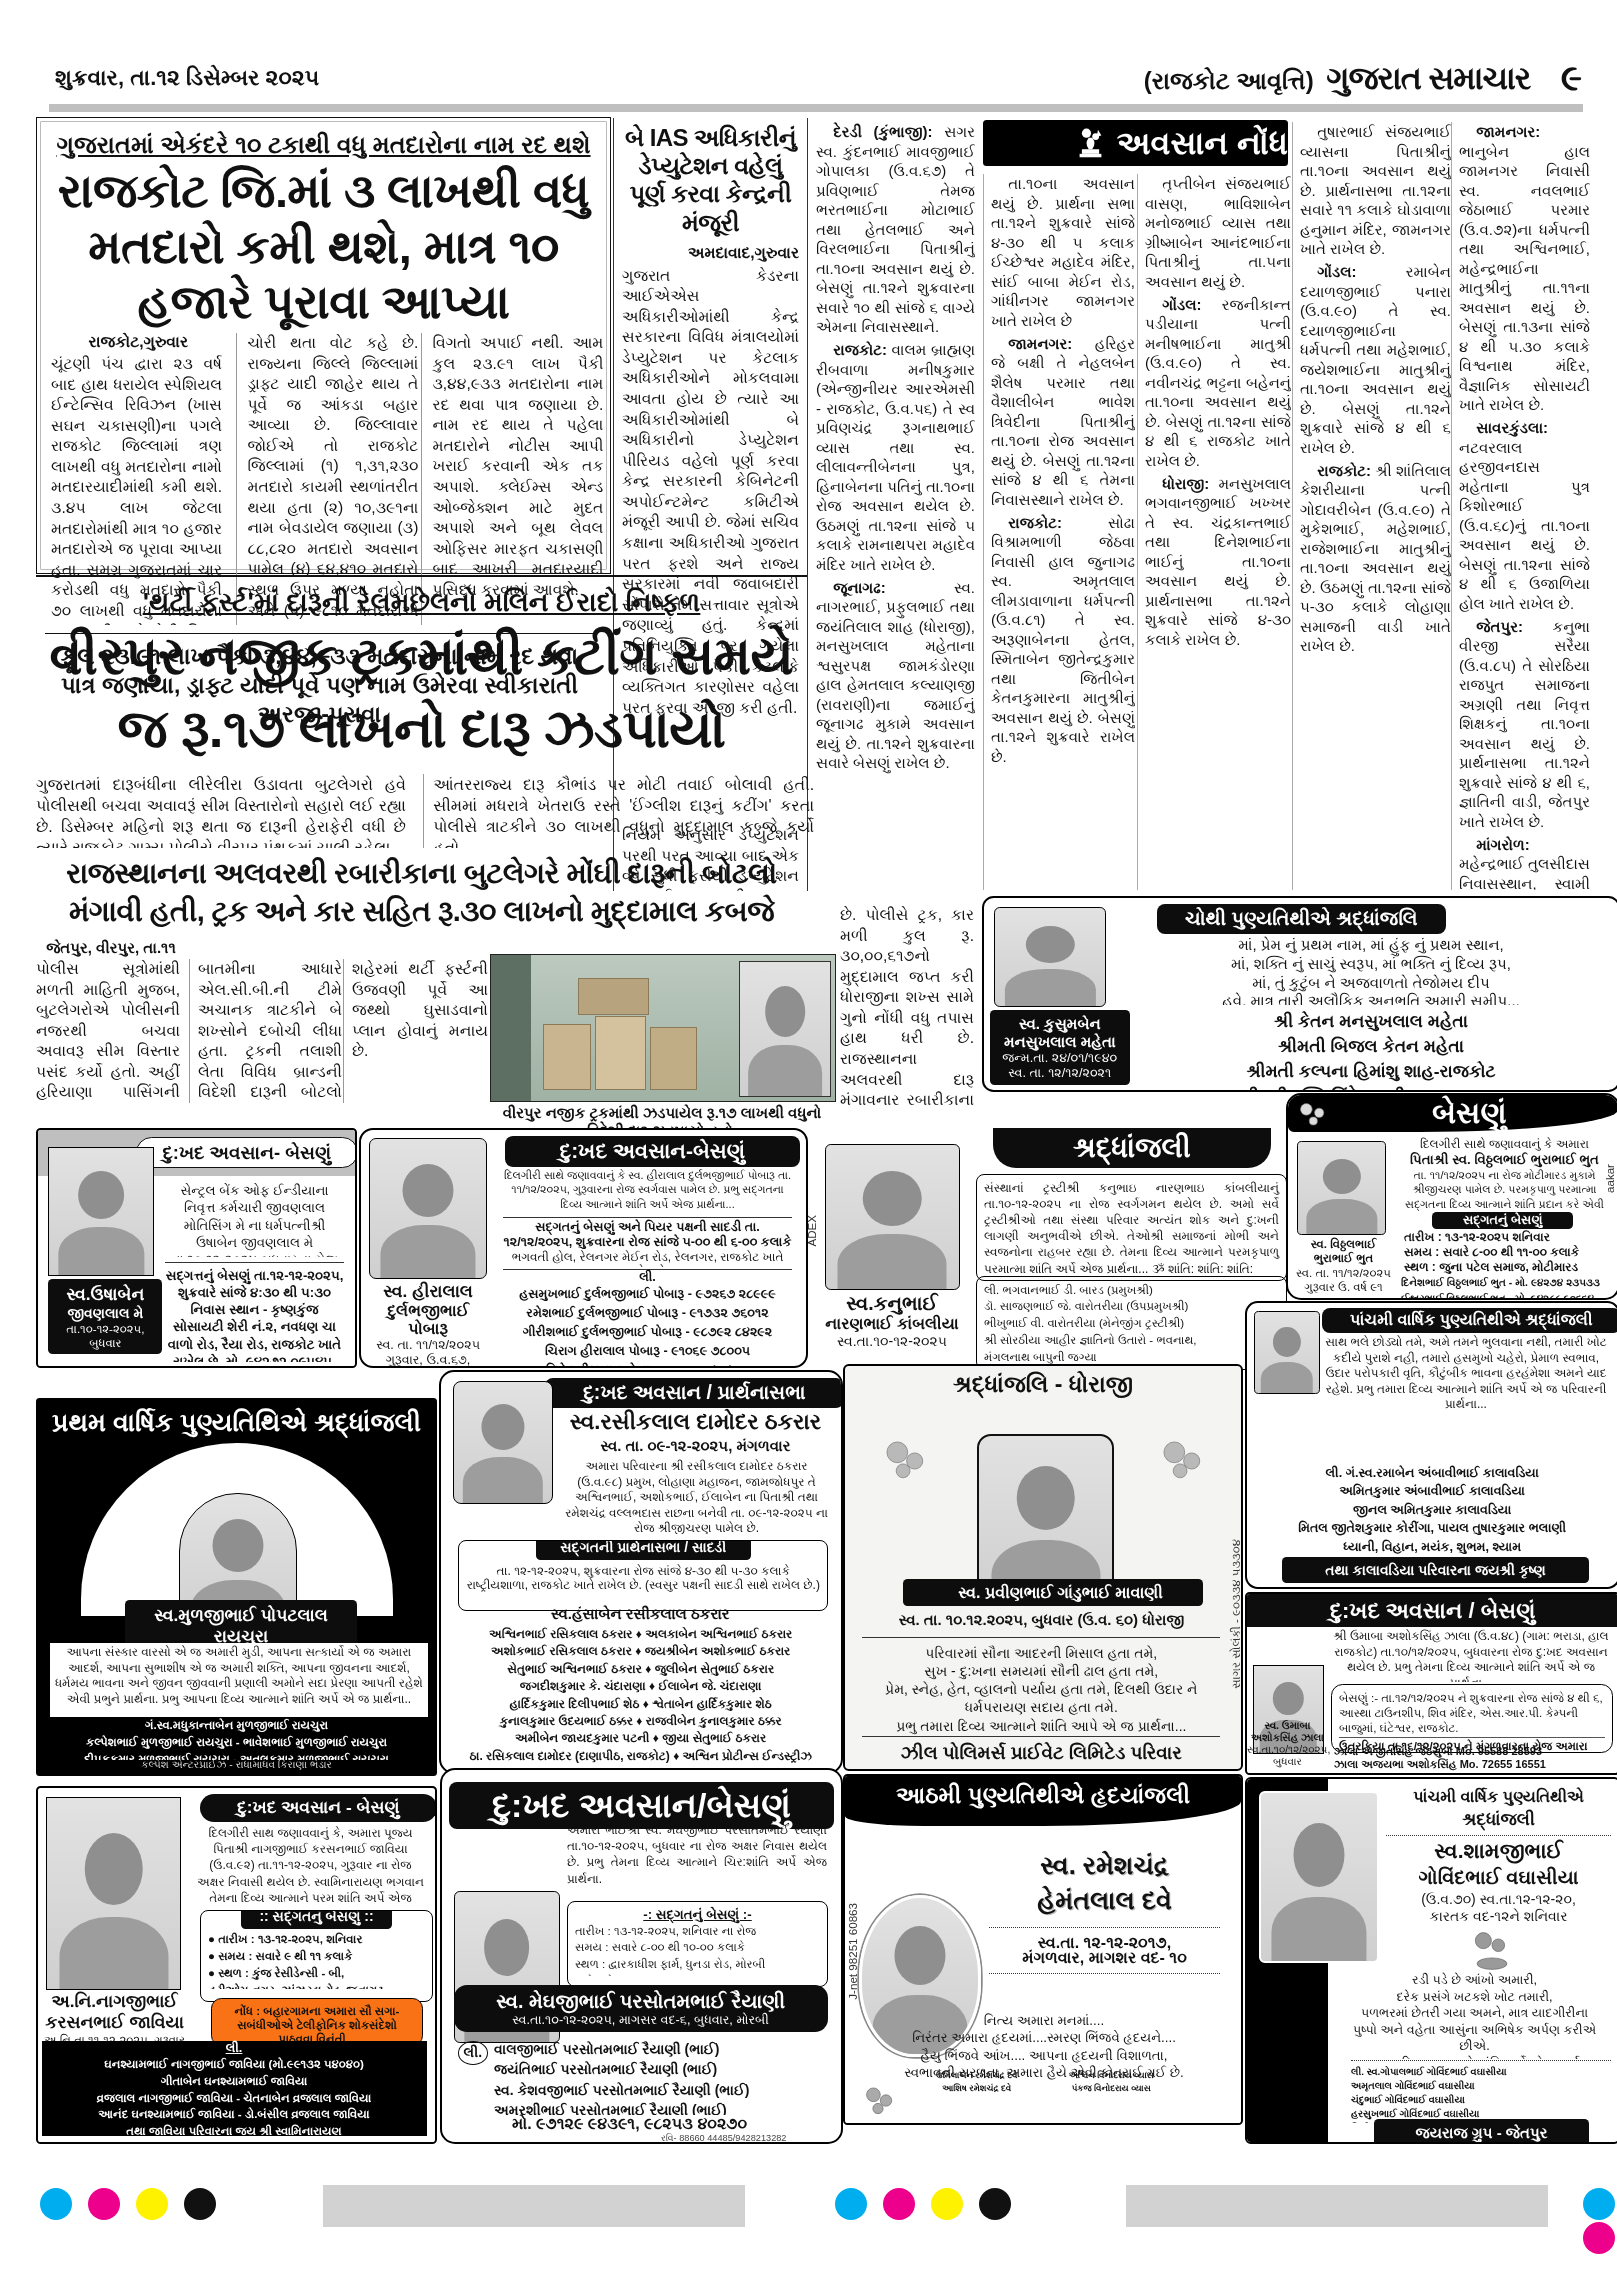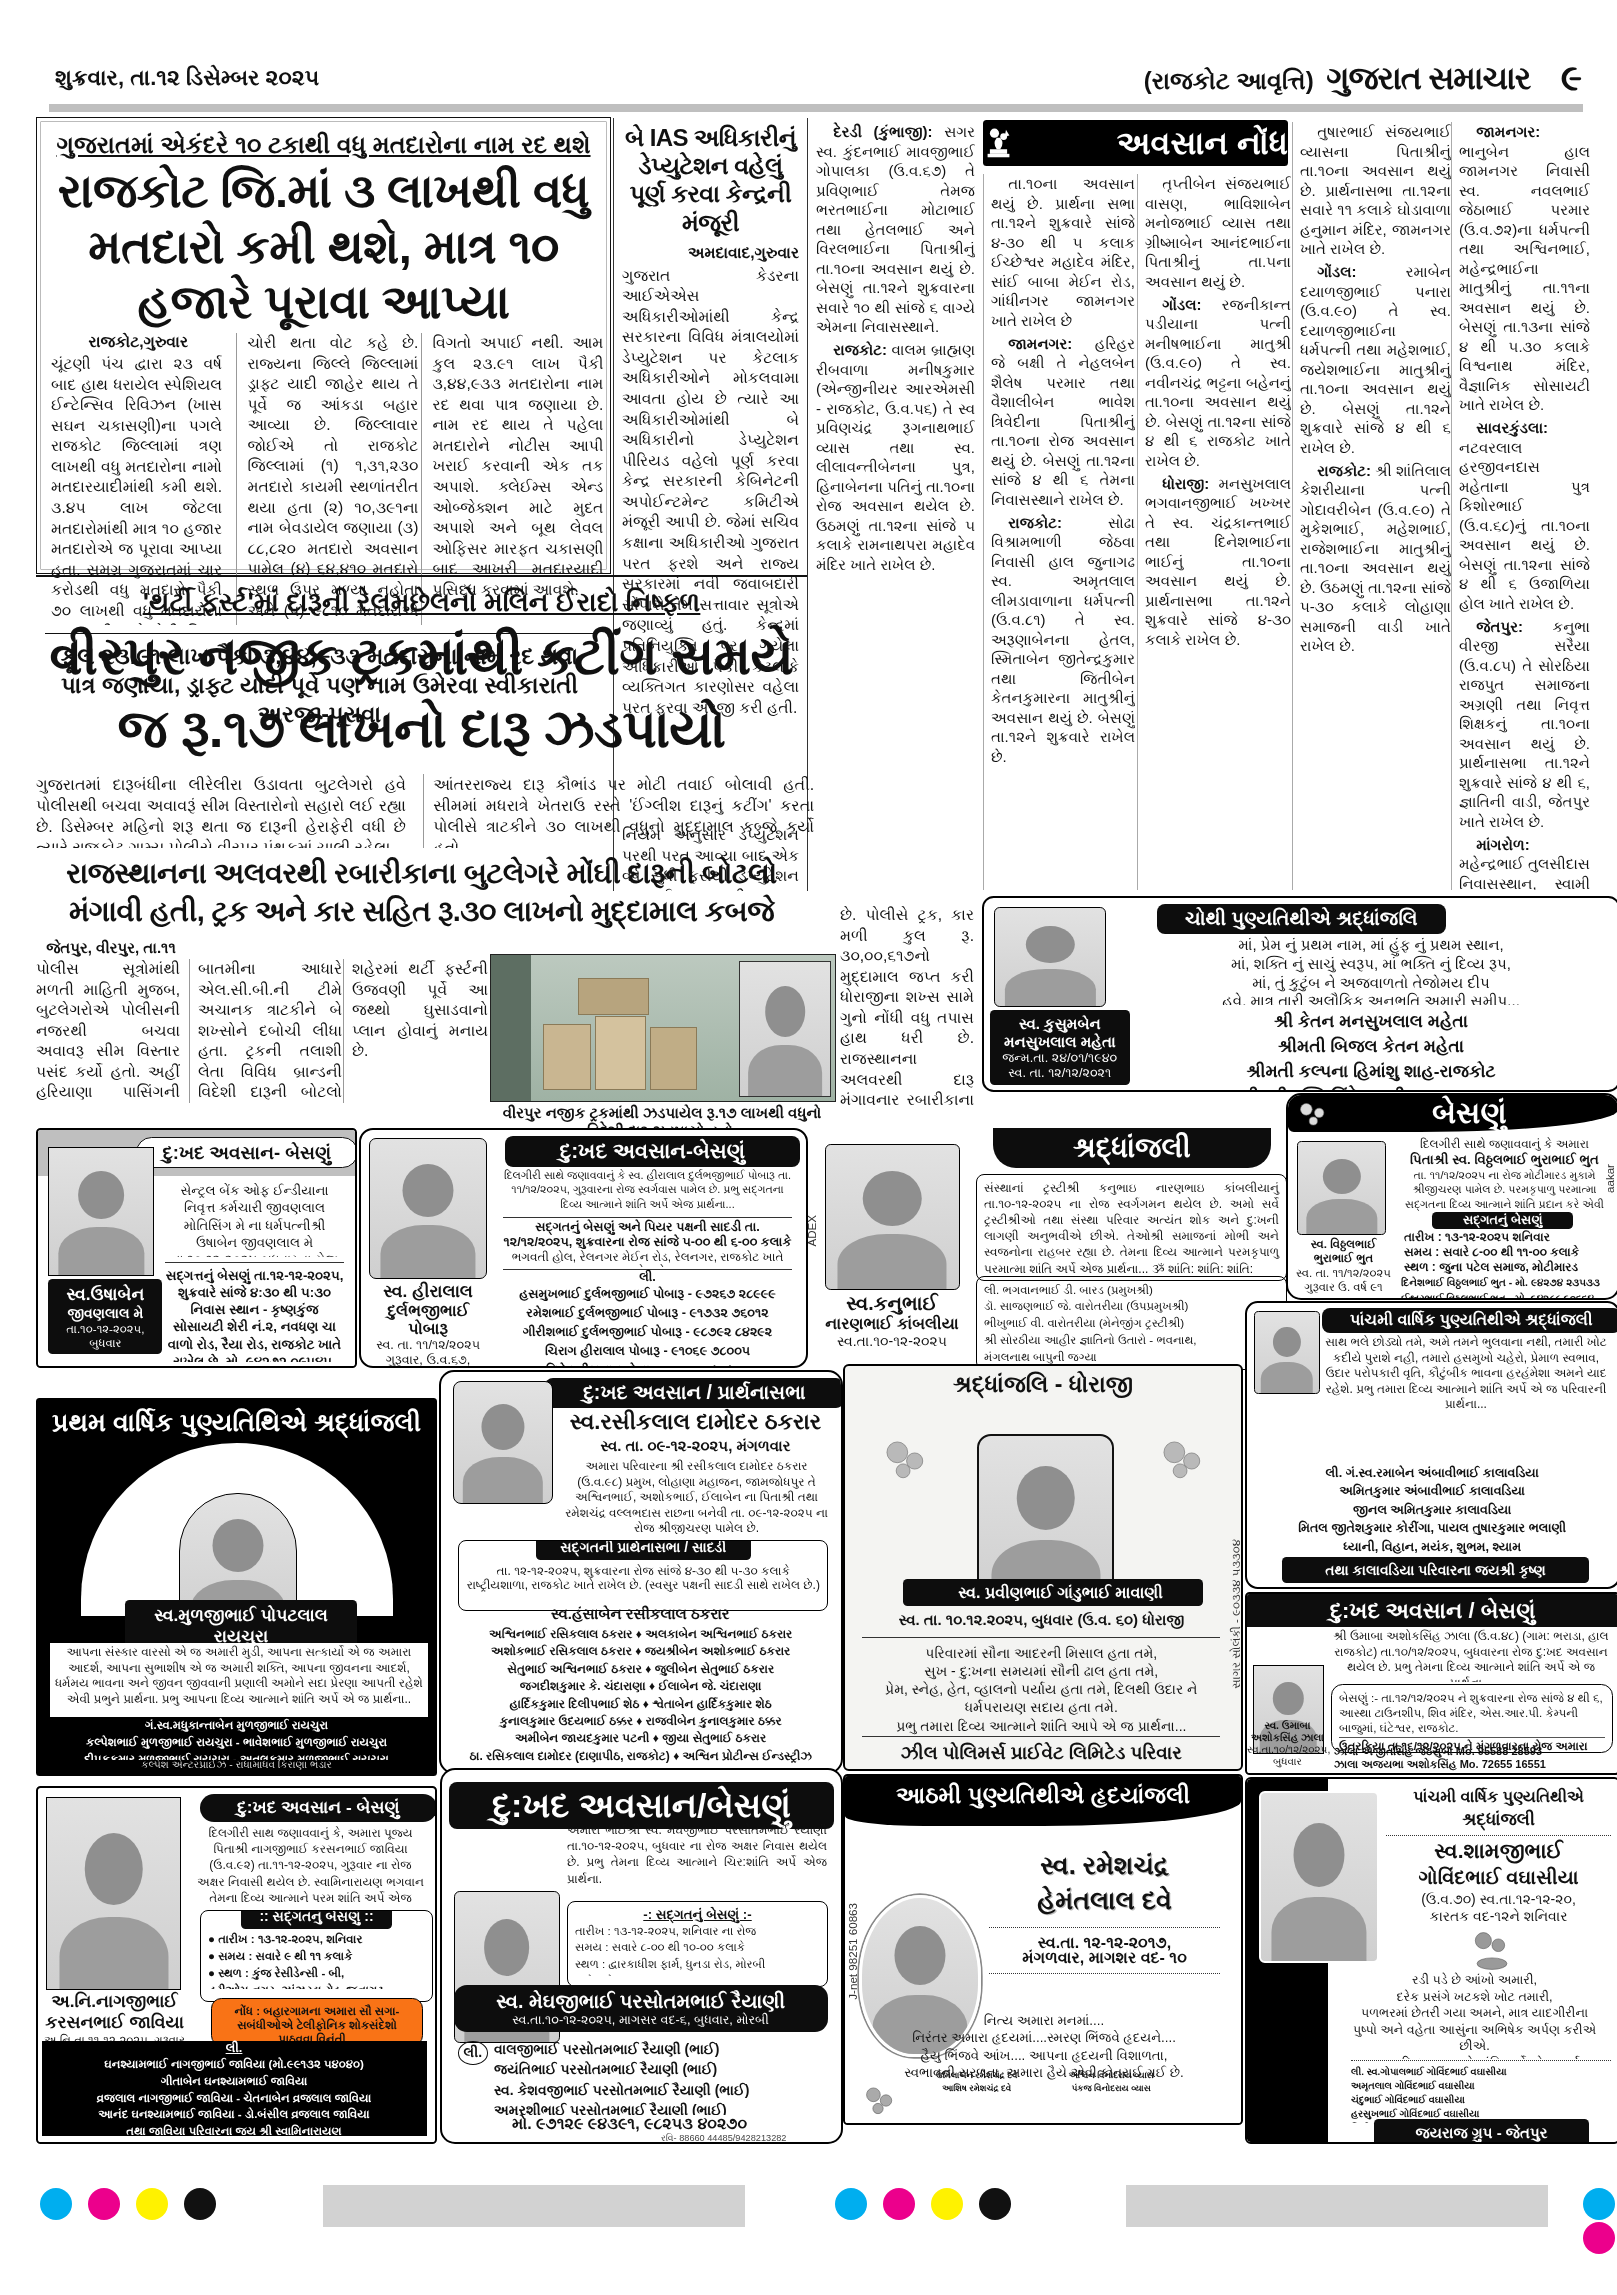--- a/index.html
+++ b/index.html
@@ -6,21 +6,21 @@
   #page{position:relative;width:1617px;height:2295px;background:#ffffff;overflow:hidden;
         font-family:"Liberation Sans","DejaVu Sans",sans-serif;color:#111;}
   .abs{position:absolute;}
   .b{font-weight:bold;}
   .ctr{text-align:center;}
   .clip{overflow:hidden;}
   .rule{background:#bfbfbf;}
   .newsbody{font-size:15.6px;line-height:1.32;text-align:justify;overflow:hidden;}
   .kicker{font-weight:bold;text-align:center;text-decoration:underline;}
   .headline{font-weight:bold;text-align:center;line-height:1.18;letter-spacing:-0.6px;}
-  .banner{background:#000;color:#fff;display:flex;align-items:center;justify-content:space-between;gap:10.4px;}
+  .banner{background:#000;color:#fff;display:flex;align-items:center;justify-content:flex-end;gap:10.4px;}
   .adbox{position:absolute;border:2.3px solid #000;border-radius:11.6px;background:#fff;overflow:hidden;}
   .adhead{background:#0d0d0d;color:#fff;font-weight:bold;text-align:center;border-radius:8px;padding:3.5px 5.8px;}
   .inbox{border:1.7px solid #000;border-radius:8px;padding:4.6px 7px;overflow:hidden;}
   .plate{background:#0d0d0d;color:#fff;text-align:center;padding:4.6px 3.5px;border-radius:4.6px;}
   .poem{white-space:pre-line;text-align:center;overflow:hidden;}
   .portrait{background:linear-gradient(#e2e2e2,#cfcfcf);border:1.7px solid #000;position:relative;overflow:hidden;}
   .portrait::before{content:"";position:absolute;left:50%;top:18%;width:44%;height:38%;transform:translateX(-50%);
         background:#8f8f8f;border-radius:50%;}
   .portrait::after{content:"";position:absolute;left:50%;bottom:-8%;width:82%;height:46%;transform:translateX(-50%);
         background:#9d9d9d;border-radius:45% 45% 0 0;}
@@ -76,20 +76,21 @@
             <rect x="8" y="48" width="38" height="6"></rect>
             <path d="M24 20 q-8 10 0 20 h6 q8 -10 0 -20z"></path>
           </g>
         </svg>
     </span>
     <span class="b" style="font-size:32px;">અવસાન નોંધ</span>
   </div>
   <div class="abs avsan-col" style="left:816px;top:122px;width:159px;height:768px;">
       <div><b>દેરડી (કુંભાજી): </b>સગર સ્વ. કુંદનભાઈ માવજીભાઈ ગોપાલકા (ઉ.વ.૬૭) તે પ્રવિણભાઈ તેમજ ભરતભાઈના મોટાભાઈ તથા હેતલભાઈ અને વિરલભાઈના પિતાશ્રીનું તા.૧૦ના અવસાન થયું છે. બેસણું તા.૧૨ને શુક્રવારના સવારે ૧૦ થી સાંજે ૬ વાગ્યે એમના નિવાસસ્થાને.</div>
       <div><b>રાજકોટ: </b>વાલમ બ્રાહ્મણ રીબવાળા મનીષકુમાર (એન્જીનીયર આરએમસી - રાજકોટ, ઉ.વ.૫૬) તે સ્વ પ્રવિણચંદ્ર રૂગનાથભાઈ વ્યાસ તથા સ્વ. લીલાવન્તીબેનના પુત્ર, હિનાબેનના પતિનું તા.૧૦ના રોજ અવસાન થયેલ છે. ઉઠમણું તા.૧૨ના સાંજે ૫ કલાકે રામનાથપરા મહાદેવ મંદિર ખાતે રાખેલ છે.</div>
+      <div><b>જૂનાગઢ: </b>સ્વ. નાગરભાઈ, પ્રફુલભાઈ તથા જયંતિલાલ શાહ (ધોરાજી), મનસુખલાલ મહેતાના શ્વસુરપક્ષ જામકંડોરણા હાલ હેમતલાલ કલ્યાણજી (રાવરાણી)ના જમાઈનું જૂનાગઢ મુકામે અવસાન થયું છે. તા.૧૨ને શુક્રવારના સવારે બેસણું રાખેલ છે.</div>
     </div>
   <div class="abs avsan-col" style="left:983px;top:174px;width:144px;height:716px;border-left:0.6px solid #aaa;padding-left:7px;">
       <div>તા.૧૦ના અવસાન થયું છે. પ્રાર્થના સભા તા.૧૨ને શુક્રવારે સાંજે ૪-૩૦ થી ૫ કલાક ઈચ્છેશ્વર મહાદેવ મંદિર, સાંઈ બાબા મેઈન રોડ, ગાંધીનગર જામનગર ખાતે રાખેલ છે</div>
       <div><b>જામનગર: </b>હરિહર જે બક્ષી તે નેહલબેન શૈલેષ પરમાર તથા વૈશાલીબેન ભાવેશ ત્રિવેદીના પિતાશ્રીનું તા.૧૦ના રોજ અવસાન થયું છે. બેસણું તા.૧૨ના સાંજે ૪ થી ૬ તેમના નિવાસસ્થાને રાખેલ છે.</div>
       <div><b>રાજકોટ: </b>સોઢા વિશ્રામભાળી જેઠવા નિવાસી હાલ જુનાગઢ સ્વ. અમૃતલાલ લીમડાવાળાના ધર્મપત્ની (ઉ.વ.૮૧) તે સ્વ. અરૂણાબેનના હેતલ, સ્મિતાબેન જીતેન્દ્રકુમાર તથા જિતીબેન કેતનકુમારના માતુશ્રીનું અવસાન થયું છે. બેસણું તા.૧૨ને શુક્રવારે રાખેલ છે.</div>
     </div>
   <div class="abs avsan-col" style="left:1137px;top:174px;width:146px;height:716px;border-left:0.6px solid #aaa;padding-left:7px;">
       <div>તૃપ્તીબેન સંજયભાઈ વાસણ, ભાવિશાબેન મનોજભાઈ વ્યાસ તથા ગ્રીષ્માબેન આનંદભાઈના પિતાશ્રીનું તા.૫ના અવસાન થયું છે.</div>
       <div><b>ગોંડલ: </b>રજનીકાન્ત પડીયાના પત્ની મનીષભાઈના માતુશ્રી (ઉ.વ.૯૦) તે સ્વ. નવીનચંદ્ર ભટ્ટના બહેનનું તા.૧૦ના અવસાન થયું છે. બેસણું તા.૧૨ના સાંજે ૪ થી ૬ રાજકોટ ખાતે રાખેલ છે.</div>
       <div><b>ધોરાજી: </b>મનસુખલાલ ભગવાનજીભાઈ ખખ્ખર તે સ્વ. ચંદ્રકાન્તભાઈ તથા દિનેશભાઈના ભાઈનું તા.૧૦ના અવસાન થયું છે. પ્રાર્થનાસભા તા.૧૨ને શુક્રવારે સાંજે ૪-૩૦ કલાકે રાખેલ છે.</div>

